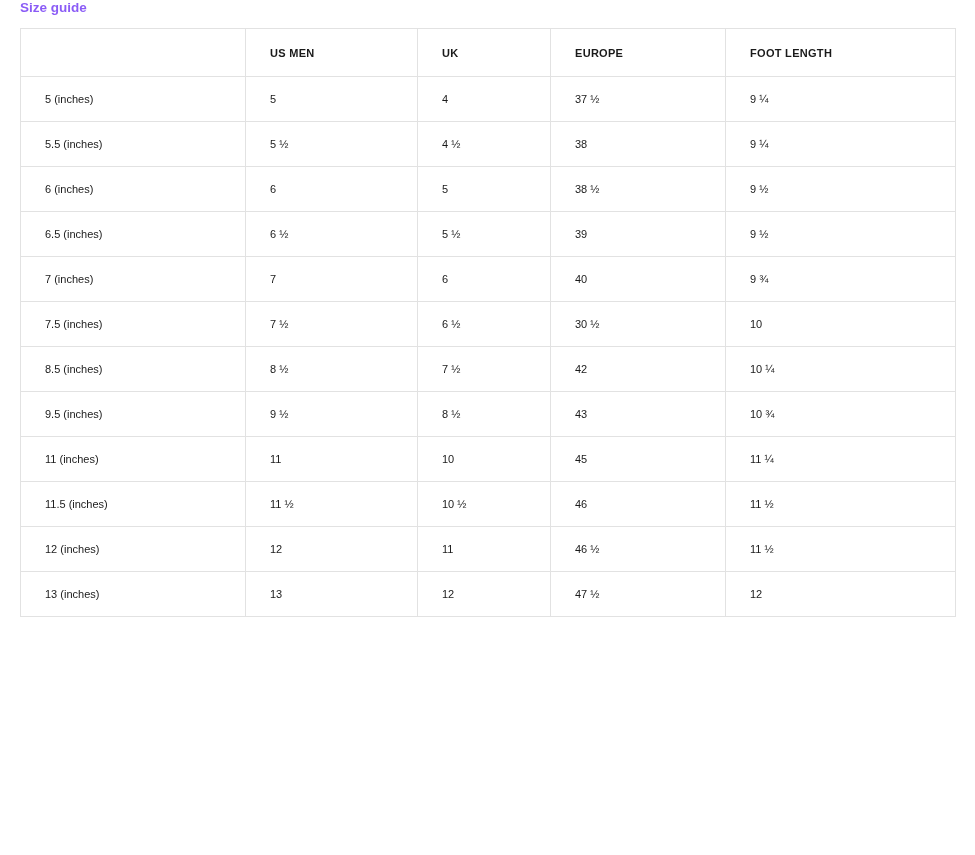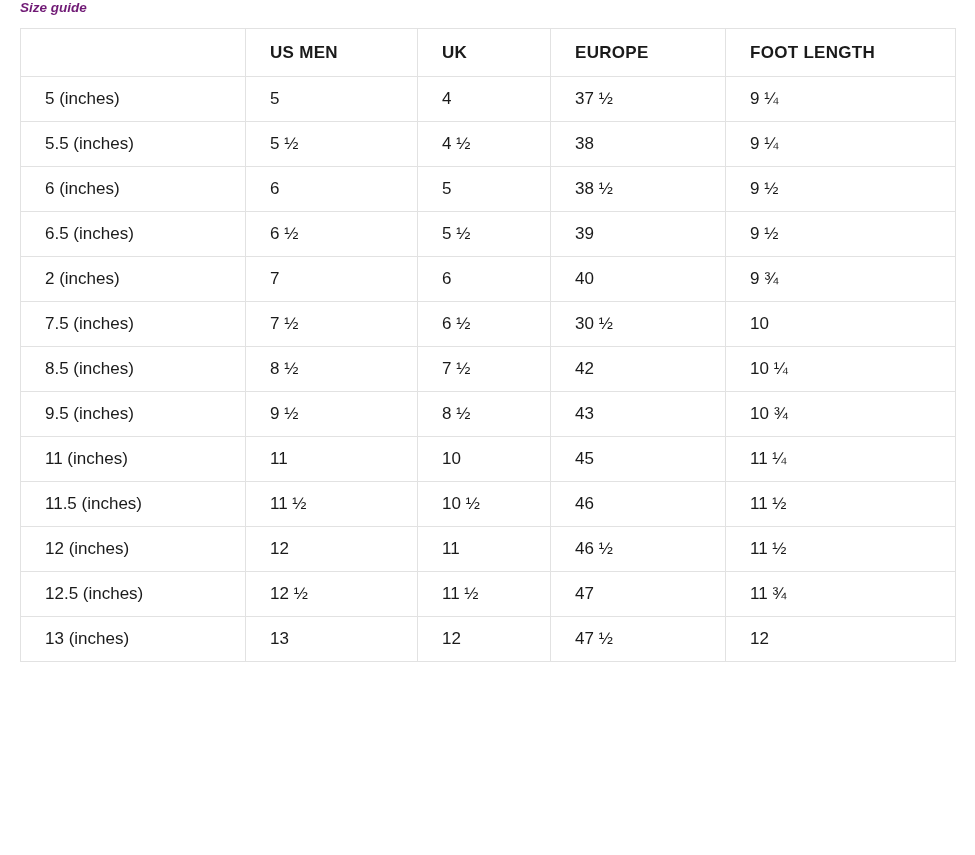--- a/index.html
+++ b/index.html
@@ -16,31 +16,30 @@
   }
   .page {
     position: relative;
     width: 975px;
     box-sizing: border-box;
     padding: 0 20px;
   }
   .page-title {
     font-size: 13.5px;
     font-weight: bold;
-    color: #701a75;
+    color: #8b5cf6;
     margin: 0;
     padding: 0 0 12px 0;
     line-height: 16px;
-    font-style: italic;
   }
   table.size-guide {
     border-collapse: collapse;
     width: 935px;
     table-layout: fixed;
-    font-size: 17px;
+    font-size: 11px;
   }
   table.size-guide col.c0 { width: 225px; }
   table.size-guide col.c1 { width: 172px; }
   table.size-guide col.c2 { width: 133px; }
   table.size-guide col.c3 { width: 175px; }
   table.size-guide col.c4 { width: 230px; }
 
   table.size-guide th,
   table.size-guide td {
     border: 1px solid #e2e2e2;
@@ -111,21 +110,21 @@
         <td>9 ½</td>
       </tr>
       <tr>
         <th class="rowhead">6.5 (inches)</th>
         <td>6 ½</td>
         <td>5 ½</td>
         <td>39</td>
         <td>9 ½</td>
       </tr>
       <tr>
-        <th class="rowhead">2 (inches)</th>
+        <th class="rowhead">7 (inches)</th>
         <td>7</td>
         <td>6</td>
         <td>40</td>
         <td>9 ¾</td>
       </tr>
       <tr>
         <th class="rowhead">7.5 (inches)</th>
         <td>7 ½</td>
         <td>6 ½</td>
         <td>30 ½</td>
@@ -160,27 +159,20 @@
         <td>11 ½</td>
       </tr>
       <tr>
         <th class="rowhead">12 (inches)</th>
         <td>12</td>
         <td>11</td>
         <td>46 ½</td>
         <td>11 ½</td>
       </tr>
       <tr>
-        <th class="rowhead">12.5 (inches)</th>
-        <td>12 ½</td>
-        <td>11 ½</td>
-        <td>47</td>
-        <td>11 ¾</td>
-      </tr>
-      <tr>
         <th class="rowhead">13 (inches)</th>
         <td>13</td>
         <td>12</td>
         <td>47 ½</td>
         <td>12</td>
       </tr>
     </tbody>
   </table>
 
 </div>

